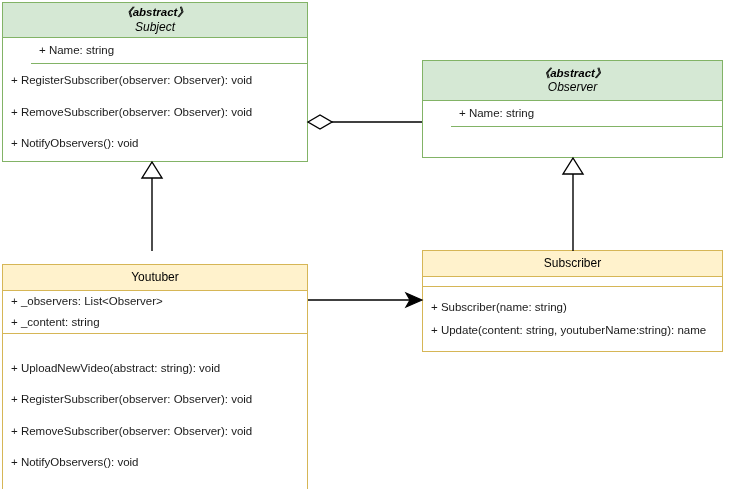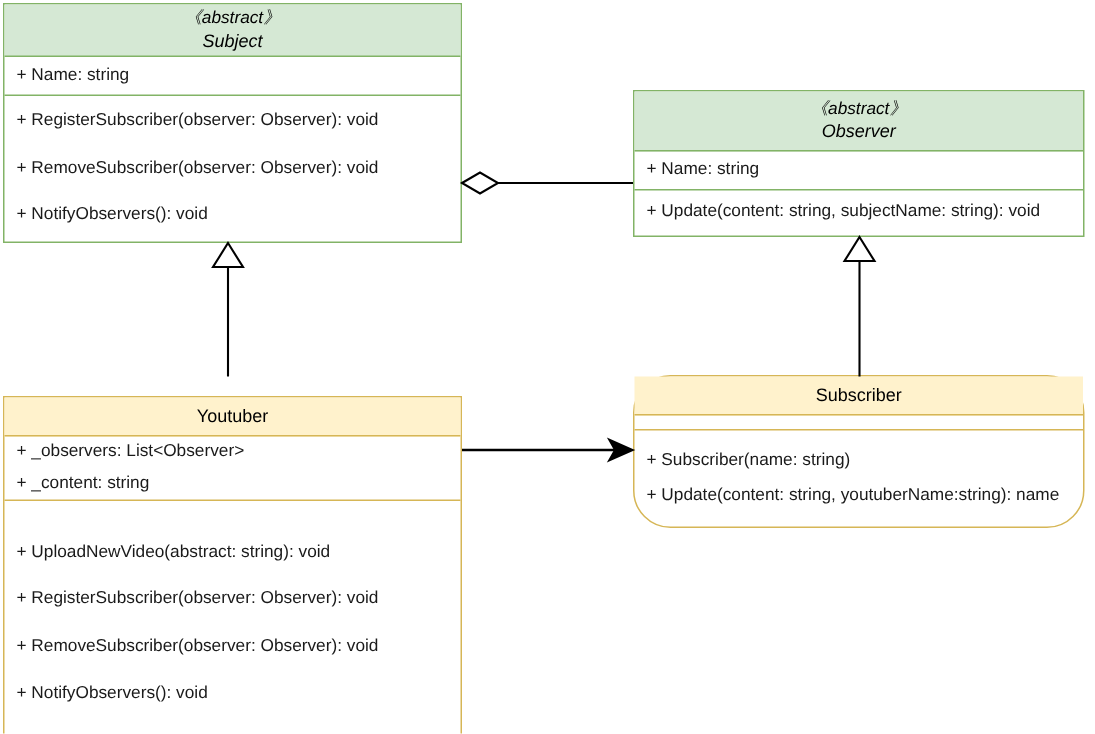--- a/index.html
+++ b/index.html
@@ -39,37 +39,37 @@
     display: flex;
     flex-direction: column;
     align-items: center;
     justify-content: center;
   }
   .uml-class.green  > .uml-header { background: #d5e8d4; border-bottom: 1px solid #82b366; }
   .uml-class.yellow > .uml-header { background: #fff2cc; border-bottom: 1px solid #d6b656; }
 
   .stereotype {
     font-style: italic;
-    font-weight: normal;
+    font-weight: bold;
     font-size: 11.5px;
     display: block;
   }
   .classname {
     display: block;
     font-size: 12px;
     font-weight: normal;
   }
   .classname.abstract { font-style: italic; }
 
   .uml-compartment {
     box-sizing: border-box;
     padding: 0;
     position: relative;
   }
-  .uml-class.green  > .uml-compartment.divider { border-bottom: 1px solid #82b366; }
+  .uml-class.green  > .uml-compartment.divider { border-bottom: 1px solid #82b366; margin-left: 28px; }
   .uml-class.yellow > .uml-compartment.divider { border-bottom: 1px solid #d6b656; }
 
   .uml-compartment.center {
     display: flex;
     flex-direction: column;
     justify-content: center;
   }
 
   .member {
     font-size: 11.5px;
@@ -107,42 +107,39 @@
   </div>
 
   <div class="uml-class green" style="left:422px; top:60px; width:301px; height:98px;">
     <div class="uml-header" style="height:40px;">
       <span class="stereotype">《abstract》</span>
       <span class="classname abstract">Observer</span>
     </div>
     <div class="uml-compartment divider center" style="height:26px;">
       <div class="member">+ Name: string</div>
     </div>
-    <div class="uml-compartment center" style="height:30px;">
-      <div class="member">+ Update(content: string, subjectName: string): void</div>
-    </div>
   </div>
 
   <div class="uml-class yellow" style="left:2px; top:250px; width:306px; height:234px;margin-top:14px;">
     <div class="uml-header" style="height:26px;">
       <span class="classname">Youtuber</span>
     </div>
     <div class="uml-compartment divider center" style="height:43px; gap:10px;">
       <div class="member">+ _observers: List&lt;Observer&gt;</div>
       <div class="member">+ _content: string</div>
     </div>
     <div class="uml-compartment center" style="height:163px; gap:20px;">
       <div class="member">+ UploadNewVideo(abstract: string): void</div>
       <div class="member">+ RegisterSubscriber(observer: Observer): void</div>
       <div class="member">+ RemoveSubscriber(observer: Observer): void</div>
       <div class="member">+ NotifyObservers(): void</div>
     </div>
   </div>
 
-  <div class="uml-class yellow" style="left:422px; top:250px; width:301px; height:102px;border-radius:25px;">
+  <div class="uml-class yellow" style="left:422px; top:250px; width:301px; height:102px;">
     <div class="uml-header" style="height:26px;">
       <span class="classname">Subscriber</span>
     </div>
     <div class="uml-compartment divider" style="height:10px;"></div>
     <div class="uml-compartment center" style="height:64px; gap:12px;">
       <div class="member">+ Subscriber(name: string)</div>
       <div class="member">+ Update(content: string, youtuberName:string): name</div>
     </div>
   </div>
 

